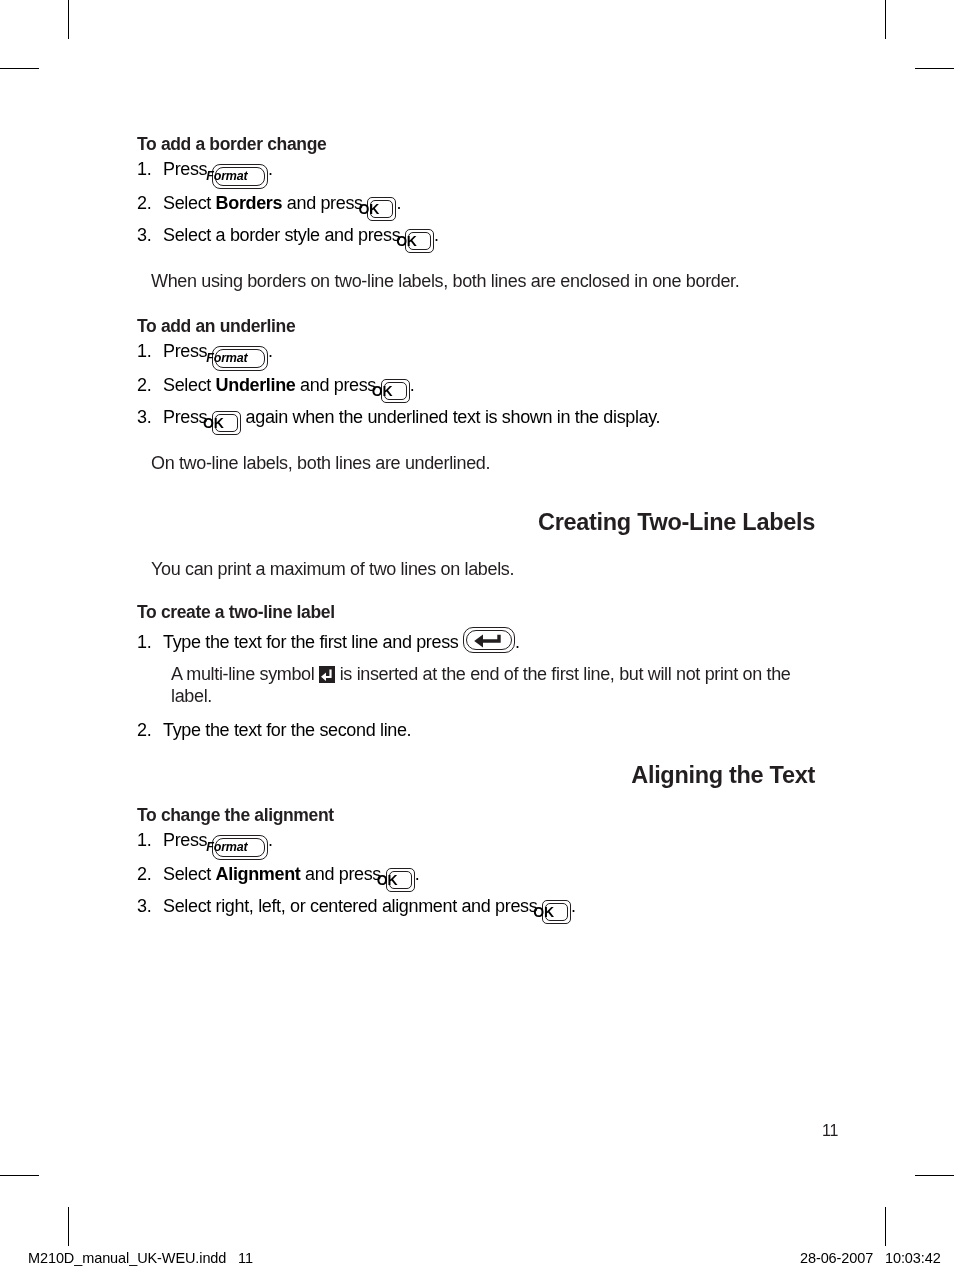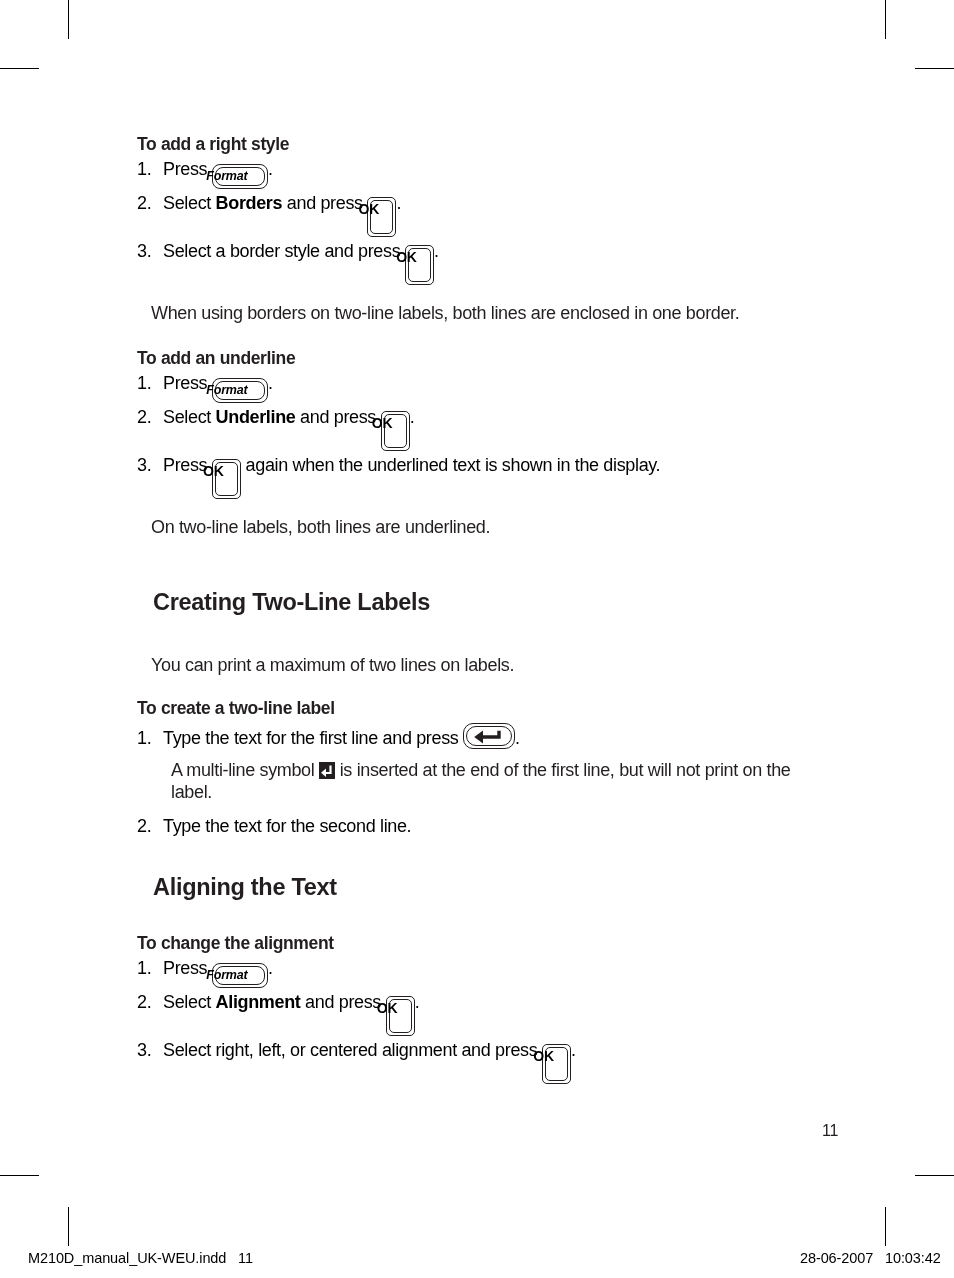--- a/index.html
+++ b/index.html
@@ -36,24 +36,25 @@
     left: 137px;
     top: 134px;
     width: 678px;
   }
 
   
   .h1 {
     font-size: 23.5px;
     font-weight: bold;
     letter-spacing: -0.3px;
-    margin: 16px;
+    margin: 0;
     padding: 0;
     line-height: 1.1;
     color: #231f20;
+    text-align: right;
   }
   .h2 {
     font-size: 17.5px;
     font-weight: bold;
     letter-spacing: -0.35px;
     margin: 0;
     padding: 0;
     line-height: 1.15;
     color: #231f20;
   }
@@ -123,21 +124,21 @@
     line-height: 23px;
     font-size: 12.5px;
     font-style: italic;
     font-weight: bold;
     letter-spacing: -0.2px;
   }
   .key-format .lbl { position: relative; z-index: 2; }
 
   .key-ok {
     width: 29px;
-    height: 40px;
+    height: 24px;
     border-radius: 5px;
     line-height: 23px;
     font-size: 14px;
     font-weight: bold;
     letter-spacing: -0.2px;
   }
   .key-ok .lbl { position: relative; z-index: 2; }
 
   .key-return {
     width: 52px;
@@ -193,21 +194,21 @@
 <div class="cropmark cm-h cm-tl-h"></div>
 <div class="cropmark cm-v cm-tr-v"></div>
 <div class="cropmark cm-h cm-tr-h"></div>
 <div class="cropmark cm-v cm-bl-v"></div>
 <div class="cropmark cm-h cm-bl-h"></div>
 <div class="cropmark cm-v cm-br-v"></div>
 <div class="cropmark cm-h cm-br-h"></div>
 
 <div class="page-content">
 
-  <div class="h2">To add a right style</div>
+  <div class="h2">To add a border change</div>
   <div class="sp-5"></div>
 
   <div class="step"><span class="num">1.</span><span>Press </span><span class="key key-format"><span class="lbl">Format</span></span><span>.</span></div>
   <div class="sp-4"></div>
 
   <div class="step"><span class="num">2.</span><span>Select </span><b>Borders</b><span> and press </span><span class="key key-ok"><span class="lbl">OK</span></span><span>.</span></div>
   <div class="sp-4"></div>
 
   <div class="step"><span class="num">3.</span><span>Select a border style and press </span><span class="key key-ok"><span class="lbl">OK</span></span><span>.</span></div>
   <div class="sp-4"></div>

